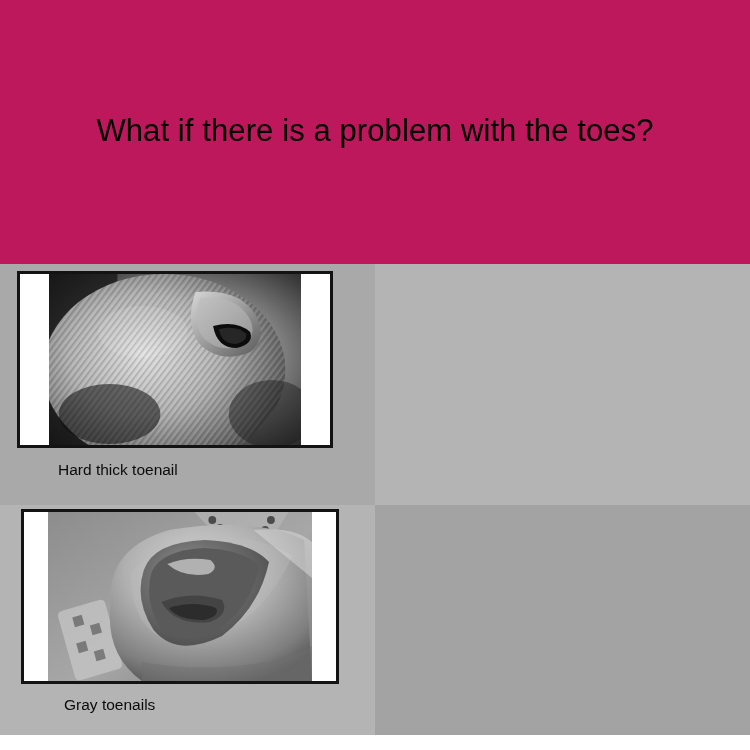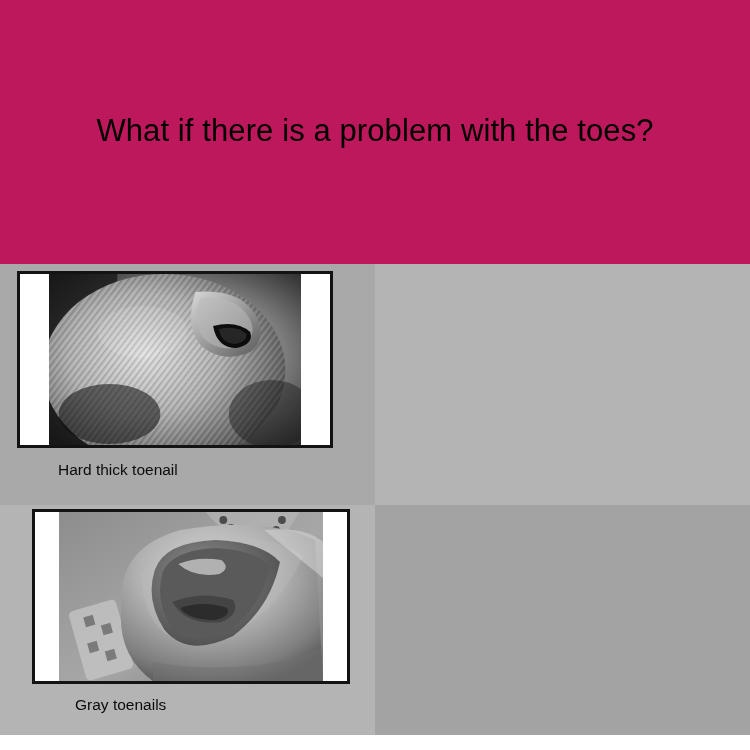--- a/index.html
+++ b/index.html
@@ -84,21 +84,21 @@
     color: #0b0b0b;
     font-size: 15.5px;
     line-height: 20px;
     white-space: nowrap;
     margin-left: 44px;
   }
 
   
   .cell-tl { left: 0;   top: 264px; width: 375px; height: 241px; }
   .cell-tr { left: 375px; top: 264px; width: 375px; height: 241px; }
-  .cell-bl { left: 17px;   top: 505px; width: 301px; height: 230px; }
+  .cell-bl { left: 6px;   top: 505px; width: 301px; height: 230px; }
   .cell-br { left: 375px; top: 505px; width: 375px; height: 230px; }
 
   .frame-tl { left: 17px;  top: 7px;  width: 316px; height: 177px; }
   .frame-bl { left: 15px;  top: 4px;  width: 318px; height: 175px; }
 
   .photo-tl { left: 29px; right: 29px; }
   .photo-bl { left: 24px; right: 24px; }
 
   .cap-tl { left: 14px;  top: 196px; }
   .cap-bl { left: 14px;  top: 190px; }

